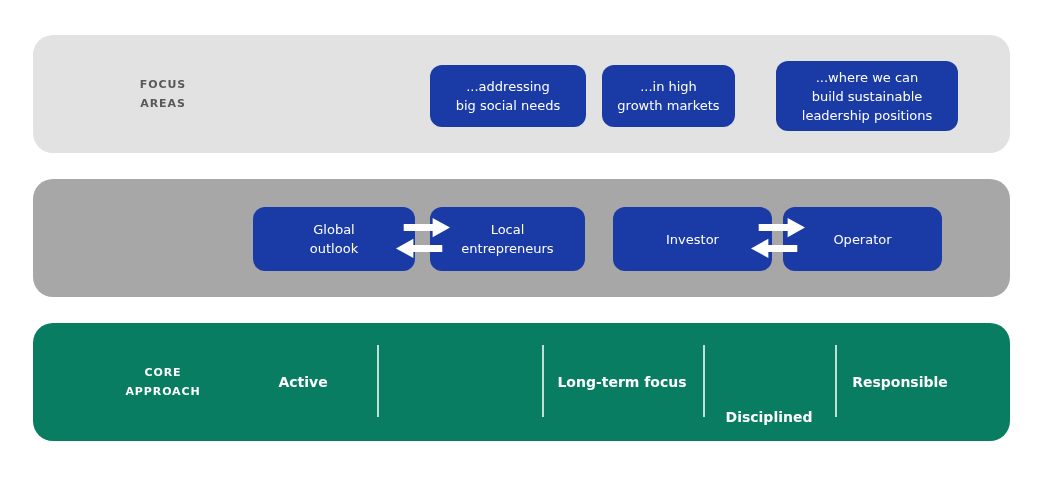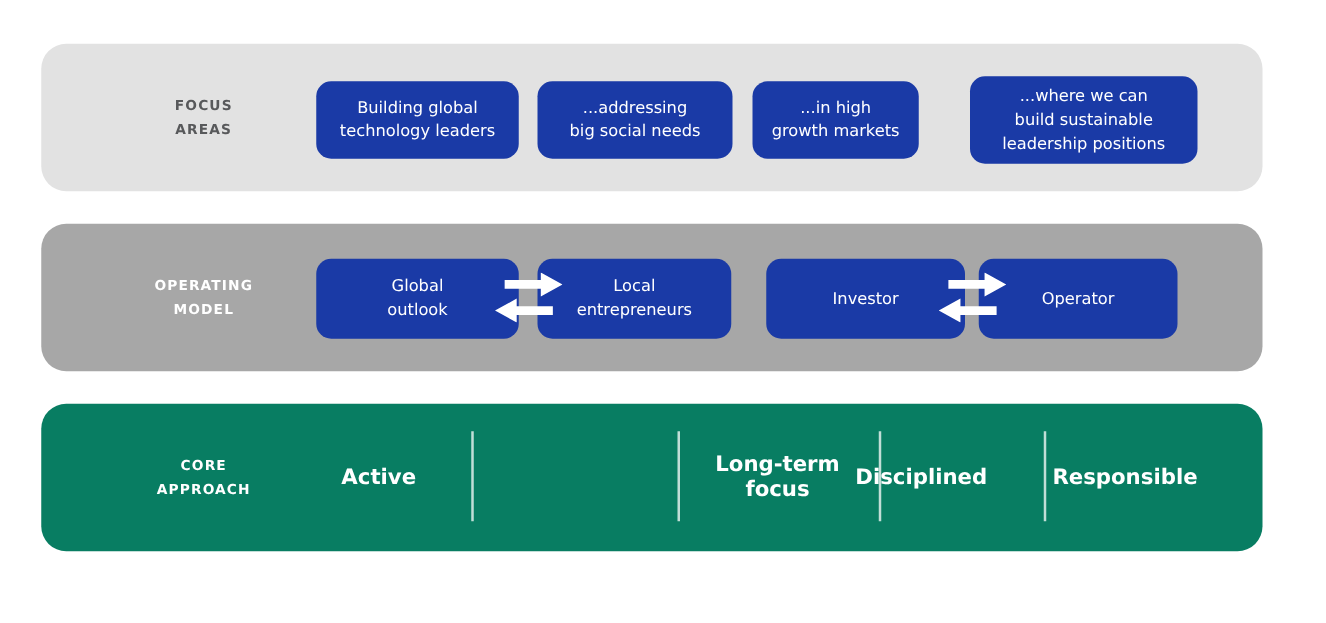--- a/index.html
+++ b/index.html
@@ -69,60 +69,56 @@
   .exchange-1 { left: 363px; }
   .exchange-2 { left: 718px; }
   .exchange svg { display: block; width: 54px; height: 40px; }
 
   .core-item {
     position: absolute;
     top: 0; height: 100%;
     width: 150px;
     display: flex; align-items: center; justify-content: center;
     color: #ffffff;
-    font-size: 17px; font-weight: bold;
-    text-align: center;
+    font-size: 14px; font-weight: bold;
+    text-align: left;
   }
   .ci1 { left: 195px; }
   .ci2 { left: 352px; }
   .ci3 { left: 514px; }
-  .ci4 { left: 629px; }
+  .ci4 { left: 661px; margin-top: 35px; }
   .ci5 { left: 792px; }
 
   .core-divider {
     position: absolute;
     top: 22px; height: 72px;
     width: 2px;
     background: rgba(255,255,255,0.75);
   }
   .cd1 { left: 344px; }
   .cd2 { left: 509px; }
   .cd3 { left: 670px; }
   .cd4 { left: 802px; }
 </style>
 </head>
 <body>
 
 <div class="band band-focus">
   <div class="band-label label-dark">FOCUS
 AREAS</div>
-  <div class="pill pill-f pill-f1">Building global
-technology leaders</div>
   <div class="pill pill-f pill-f2">...addressing
 big social needs</div>
   <div class="pill pill-f pill-f3">...in high
 growth markets</div>
   <div class="pill pill-f pill-f4">...where we can
 build sustainable
 leadership positions</div>
 </div>
 
 <div class="band band-operate">
-  <div class="band-label label-light">OPERATING
-MODEL</div>
   <div class="pill pill-o pill-o1">Global
 outlook</div>
   <div class="pill pill-o pill-o2">Local
 entrepreneurs</div>
   <div class="pill pill-o pill-o4">Operator</div>
   <div class="pill pill-o pill-o3">Investor</div>
 
   <div class="exchange exchange-1">
     <svg viewBox="0 0 56 46" preserveAspectRatio="none" aria-hidden="true">
       <polygon fill="#ffffff" points="8,7 38,7 38,0 56,11 38,22 38,15 8,15"></polygon>

